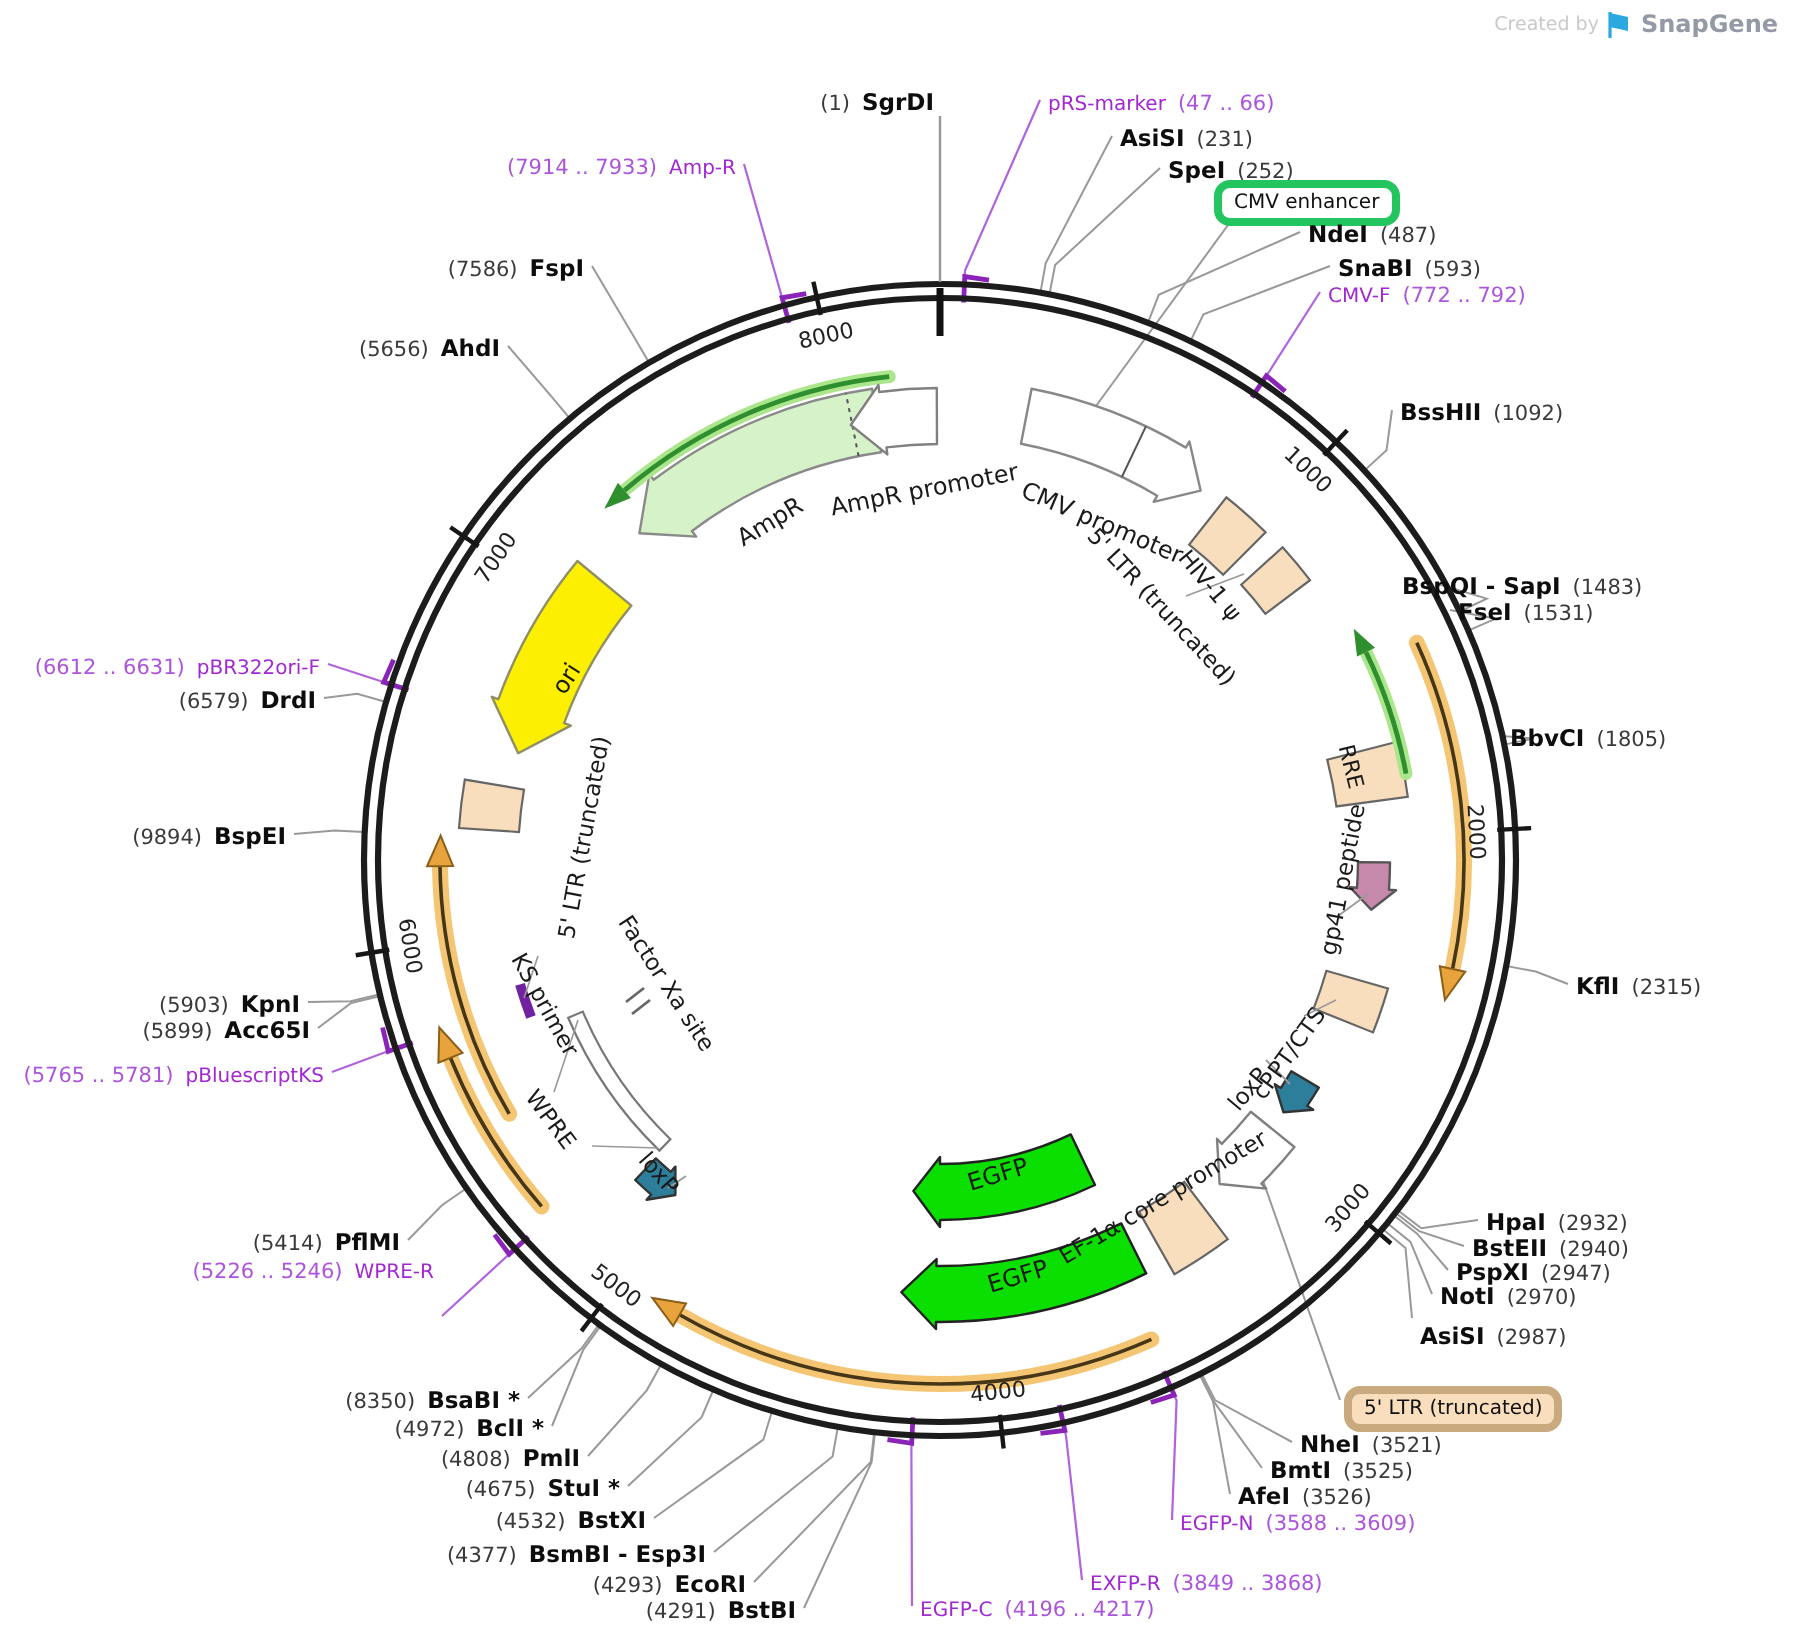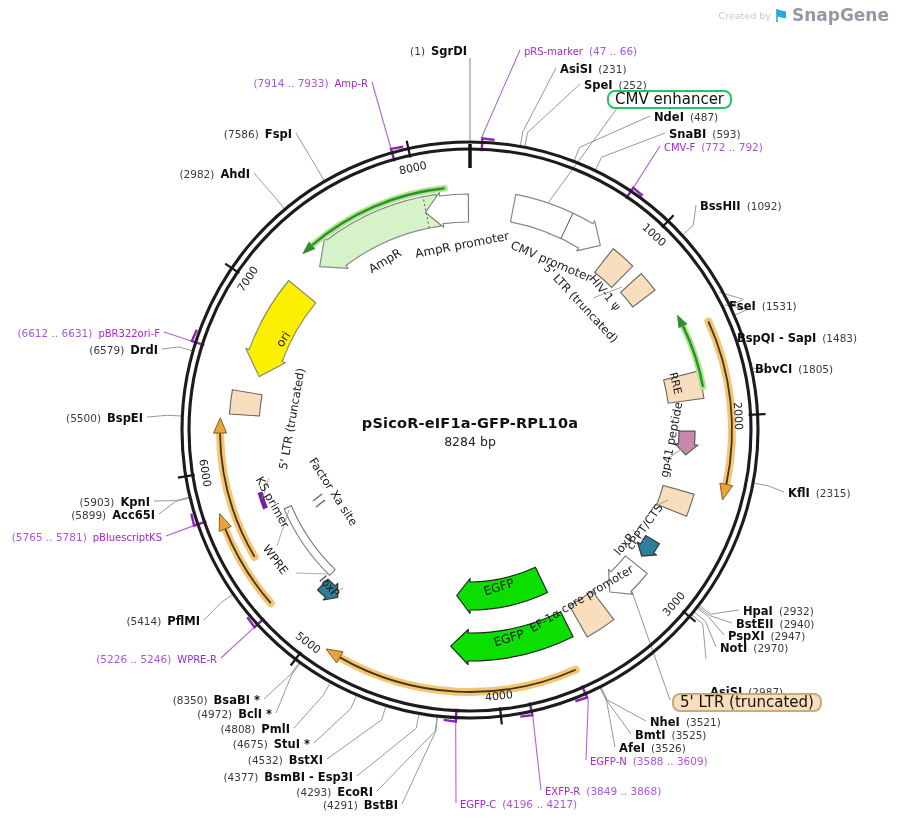--- a/index.html
+++ b/index.html
@@ -5,31 +5,31 @@
   html,body{margin:0;padding:0;background:#fff;}
   #stage{position:relative;width:899px;height:820px;overflow:hidden;background:#fff;
          font-family:"DejaVu Sans","Liberation Sans",sans-serif;}
   #map-svg{position:absolute;left:0;top:0;}
   .site{position:absolute;white-space:nowrap;line-height:13px;}
   .enz{font-weight:bold;font-size:11.5px;color:#0d0d0d;}
   .num{font-size:10.5px;color:#3a3a3a;}
   .pname{font-size:10px;color:#A128D2;}
   .pnum{font-size:10.5px;color:#AC55DC;}
   .site span + span{margin-left:6px;}
-  .site.boxed{border:2px solid #22c55e;border-radius:8px;padding:0 6px;background:#fff;
-              font-size:15px;color:#111;line-height:15px;}
+  .site.boxed{border:4px solid #22c55e;border-radius:8px;padding:0 6px;background:#fff;
+              font-size:10px;color:#111;line-height:15px;}
   .site.boxed.tan{background:#F8DEBD;border-color:#C9A97E;}
   .rlabel{position:absolute;white-space:nowrap;color:#1a1a1a;transform-origin:0 0;}
   .ticklabel{position:absolute;white-space:nowrap;font-size:11px;color:#222;}
   #title-block{position:absolute;left:320px;top:415px;width:300px;text-align:center;}
   #plasmid-title{font-weight:bold;font-size:14.5px;color:#111;letter-spacing:.2px;}
   #plasmid-bp{font-size:12.5px;color:#222;margin-top:3px;}
   #watermark{position:absolute;right:10px;top:5px;display:flex;align-items:center;gap:5px;}
   #wm-created{font-size:9.5px;color:#c9c9c9;}
-  #wm-brand{font-size:17px;font-weight:bold;color:#939aa5;}
+  #wm-brand{font-size:12px;font-weight:bold;color:#939aa5;}
 </style>
 </head>
 <body>
 
 <div id="stage">
   <svg id="map-svg" width="899" height="820">
       <path d="M481.9564580624747,148.25358367744894 L482.50764229939733,135.26527370513276 L520,50" stroke="#B063DC" stroke-width="1.1" fill="none"></path>
       <path d="M481.82926170010796,151.25088597875265 L482.3804459370306,138.26257600643646 L494.502081935216,140.0333674699105" stroke="#8A24B8" stroke-width="2.4" fill="none"></path>
       <path d="M520.2958381424285,145.918007143095 L522.8237052241104,131.64005602896975 L556,68" stroke="#999999" stroke-width="1" fill="none"></path>
       <path d="M524.801236101121,146.75262662861428 L527.5555443280405,132.51662346090166 L580,84" stroke="#999999" stroke-width="1" fill="none"></path>
@@ -171,60 +171,56 @@
       <div class="rlabel" style="left: 276px; top: 468px; font-size: 11.5px; transform: rotate(-80deg);">5' LTR (truncated)</div>
       <div class="site" style="top: 43px; right: 432px;"><span class="num">(1)</span><span class="enz">SgrDI</span></div>
       <div class="site" style="top: 43px; left: 524px;"><span class="pname">pRS-marker</span><span class="pnum">(47 .. 66)</span></div>
       <div class="site" style="top: 61px; left: 560px;"><span class="enz">AsiSI</span><span class="num">(231)</span></div>
       <div class="site" style="top: 77px; left: 584px;"><span class="enz">SpeI</span><span class="num">(252)</span></div>
       <div class="site boxed" style="top: 90px; left: 607px;">CMV enhancer</div>
       <div class="site" style="top: 109px; left: 654px;"><span class="enz">NdeI</span><span class="num">(487)</span></div>
       <div class="site" style="top: 126px; left: 669px;"><span class="enz">SnaBI</span><span class="num">(593)</span></div>
       <div class="site" style="top: 139px; left: 664px;"><span class="pname">CMV-F</span><span class="pnum">(772 .. 792)</span></div>
       <div class="site" style="top: 198px; left: 700px;"><span class="enz">BssHII</span><span class="num">(1092)</span></div>
-      <div class="site" style="top: 285px; left: 737px; margin-top: 45px;"><span class="enz">BspQI - SapI</span><span class="num">(1483)</span></div>
+      <div class="site" style="top: 285px; left: 701px;"><span class="enz">BspQI - SapI</span><span class="num">(1483)</span></div>
       <div class="site" style="top: 298px; left: 729px;"><span class="enz">FseI</span><span class="num">(1531)</span></div>
       <div class="site" style="top: 361px; left: 755px;"><span class="enz">BbvCI</span><span class="num">(1805)</span></div>
       <div class="site" style="top: 485px; left: 788px;"><span class="enz">KflI</span><span class="num">(2315)</span></div>
       <div class="site" style="top: 603px; left: 743px;"><span class="enz">HpaI</span><span class="num">(2932)</span></div>
       <div class="site" style="top: 616px; left: 736px;"><span class="enz">BstEII</span><span class="num">(2940)</span></div>
       <div class="site" style="top: 628px; left: 728px;"><span class="enz">PspXI</span><span class="num">(2947)</span></div>
       <div class="site" style="top: 640px; left: 720px;"><span class="enz">NotI</span><span class="num">(2970)</span></div>
-      <div class="site" style="top: 684px; left: 710px; text-align: right;"><span class="enz">AsiSI</span><span class="num">(2987)</span></div>
+      <div class="site" style="top: 660px; left: 710px; text-align: right;"><span class="enz">AsiSI</span><span class="num">(2987)</span></div>
       <div class="site boxed tan" style="top: 693px; left: 672px;">5' LTR (truncated)</div>
       <div class="site" style="top: 714px; left: 650px;"><span class="enz">NheI</span><span class="num">(3521)</span></div>
       <div class="site" style="top: 727px; left: 635px;"><span class="enz">BmtI</span><span class="num">(3525)</span></div>
       <div class="site" style="top: 740px; left: 619px;"><span class="enz">AfeI</span><span class="num">(3526)</span></div>
       <div class="site" style="top: 753px; left: 590px;"><span class="pname">EGFP-N</span><span class="pnum">(3588 .. 3609)</span></div>
       <div class="site" style="top: 783px; left: 545px;"><span class="pname">EXFP-R</span><span class="pnum">(3849 .. 3868)</span></div>
       <div class="site" style="top: 796px; left: 460px;"><span class="pname">EGFP-C</span><span class="pnum">(4196 .. 4217)</span></div>
       <div class="site" style="top: 797px; right: 501px;"><span class="num">(4291)</span><span class="enz">BstBI</span></div>
       <div class="site" style="top: 784px; right: 526px;"><span class="num">(4293)</span><span class="enz">EcoRI</span></div>
       <div class="site" style="top: 769px; right: 546px;"><span class="num">(4377)</span><span class="enz">BsmBI - Esp3I</span></div>
       <div class="site" style="top: 752px; right: 576px;"><span class="num">(4532)</span><span class="enz">BstXI</span></div>
       <div class="site" style="top: 736px; right: 589px;"><span class="num">(4675)</span><span class="enz">StuI *</span></div>
       <div class="site" style="top: 721px; right: 609px;"><span class="num">(4808)</span><span class="enz">PmlI</span></div>
       <div class="site" style="top: 706px; right: 627px;"><span class="num">(4972)</span><span class="enz">BclI *</span></div>
       <div class="site" style="top: 692px; right: 639px;"><span class="num">(8350)</span><span class="enz">BsaBI *</span></div>
-      <div class="site" style="top: 651px; right: 682px; margin-left: 36px;"><span class="pnum">(5226 .. 5246)</span><span class="pname">WPRE-R</span></div>
+      <div class="site" style="top: 627px; right: 682px; margin-left: 36px;"><span class="pnum">(5226 .. 5246)</span><span class="pname">WPRE-R</span></div>
       <div class="site" style="top: 613px; right: 699px;"><span class="num">(5414)</span><span class="enz">PflMI</span></div>
       <div class="site" style="top: 529px; right: 737px;"><span class="pnum">(5765 .. 5781)</span><span class="pname">pBluescriptKS</span></div>
       <div class="site" style="top: 507px; right: 744px;"><span class="num">(5899)</span><span class="enz">Acc65I</span></div>
       <div class="site" style="top: 494px; right: 749px;"><span class="num">(5903)</span><span class="enz">KpnI</span></div>
-      <div class="site" style="top: 410px; right: 756px;"><span class="num">(5500)</span><span class="enz">BspEI</span></div>
+      <div class="site" style="top: 410px; right: 756px;"><span class="num">(9894)</span><span class="enz">BspEI</span></div>
       <div class="site" style="top: 342px; right: 741px;"><span class="num">(6579)</span><span class="enz">DrdI</span></div>
       <div class="site" style="top: 325px; right: 739px;"><span class="pnum">(6612 .. 6631)</span><span class="pname">pBR322ori-F</span></div>
-      <div class="site" style="top: 166px; right: 649px;"><span class="num">(2982)</span><span class="enz">AhdI</span></div>
+      <div class="site" style="top: 166px; right: 649px;"><span class="num">(5656)</span><span class="enz">AhdI</span></div>
       <div class="site" style="top: 126px; right: 607px;"><span class="num">(7586)</span><span class="enz">FspI</span></div>
       <div class="site" style="top: 75px; right: 531px;"><span class="pnum">(7914 .. 7933)</span><span class="pname">Amp-R</span></div>
     </div>
-  <div id="title-block">
-    <div id="plasmid-title">pSicoR-eIF1a-GFP-RPL10a</div>
-    <div id="plasmid-bp">8284 bp</div>
-  </div>
   <div id="watermark">
     <span id="wm-created">Created by</span>
     <svg width="11" height="13">
       <path d="M1,0 L1,13" stroke="#2BA8E0" stroke-width="1.6"></path>
       <path d="M1,0.5 L10,2.5 L10,9.5 L1,7.5 Z" fill="#2BA8E0"></path>
     </svg>
     <span id="wm-brand">SnapGene</span>
   </div>
 </div>
 

